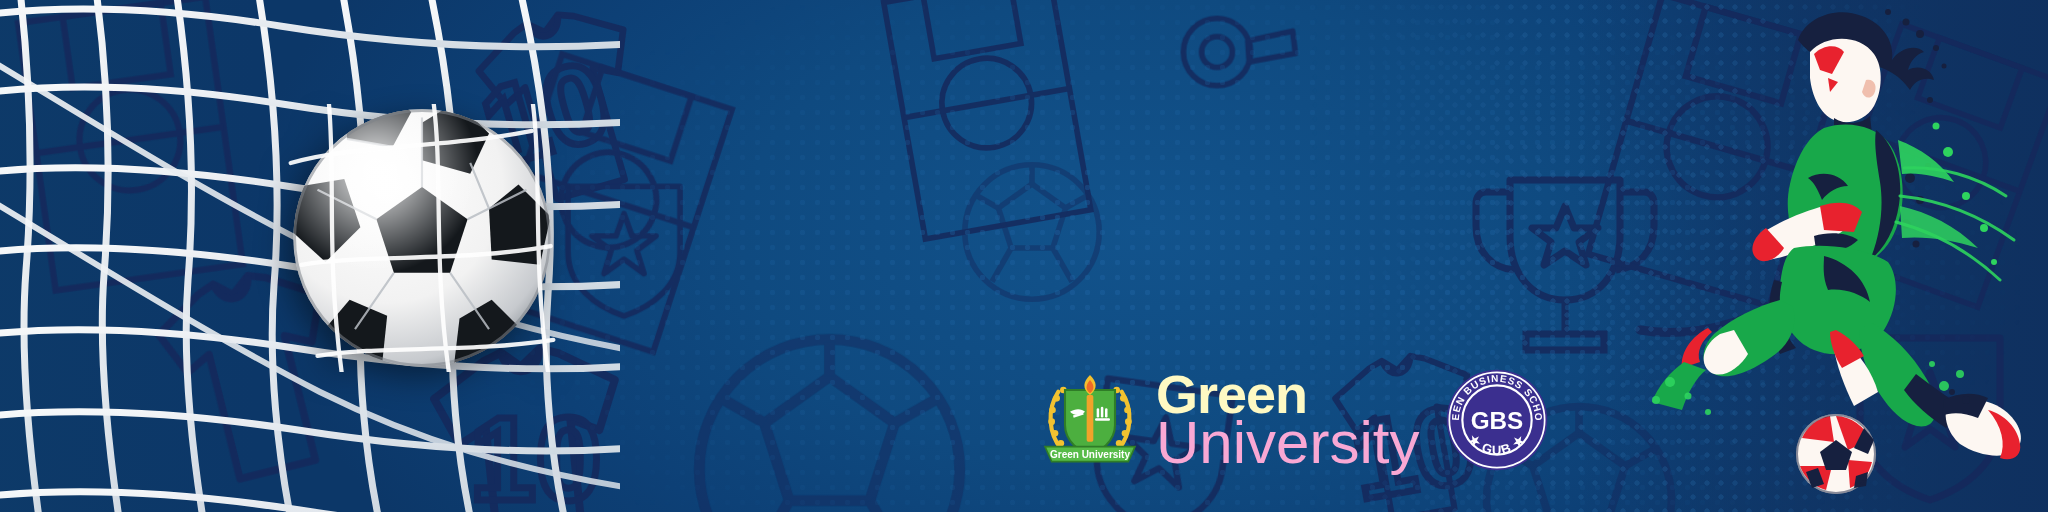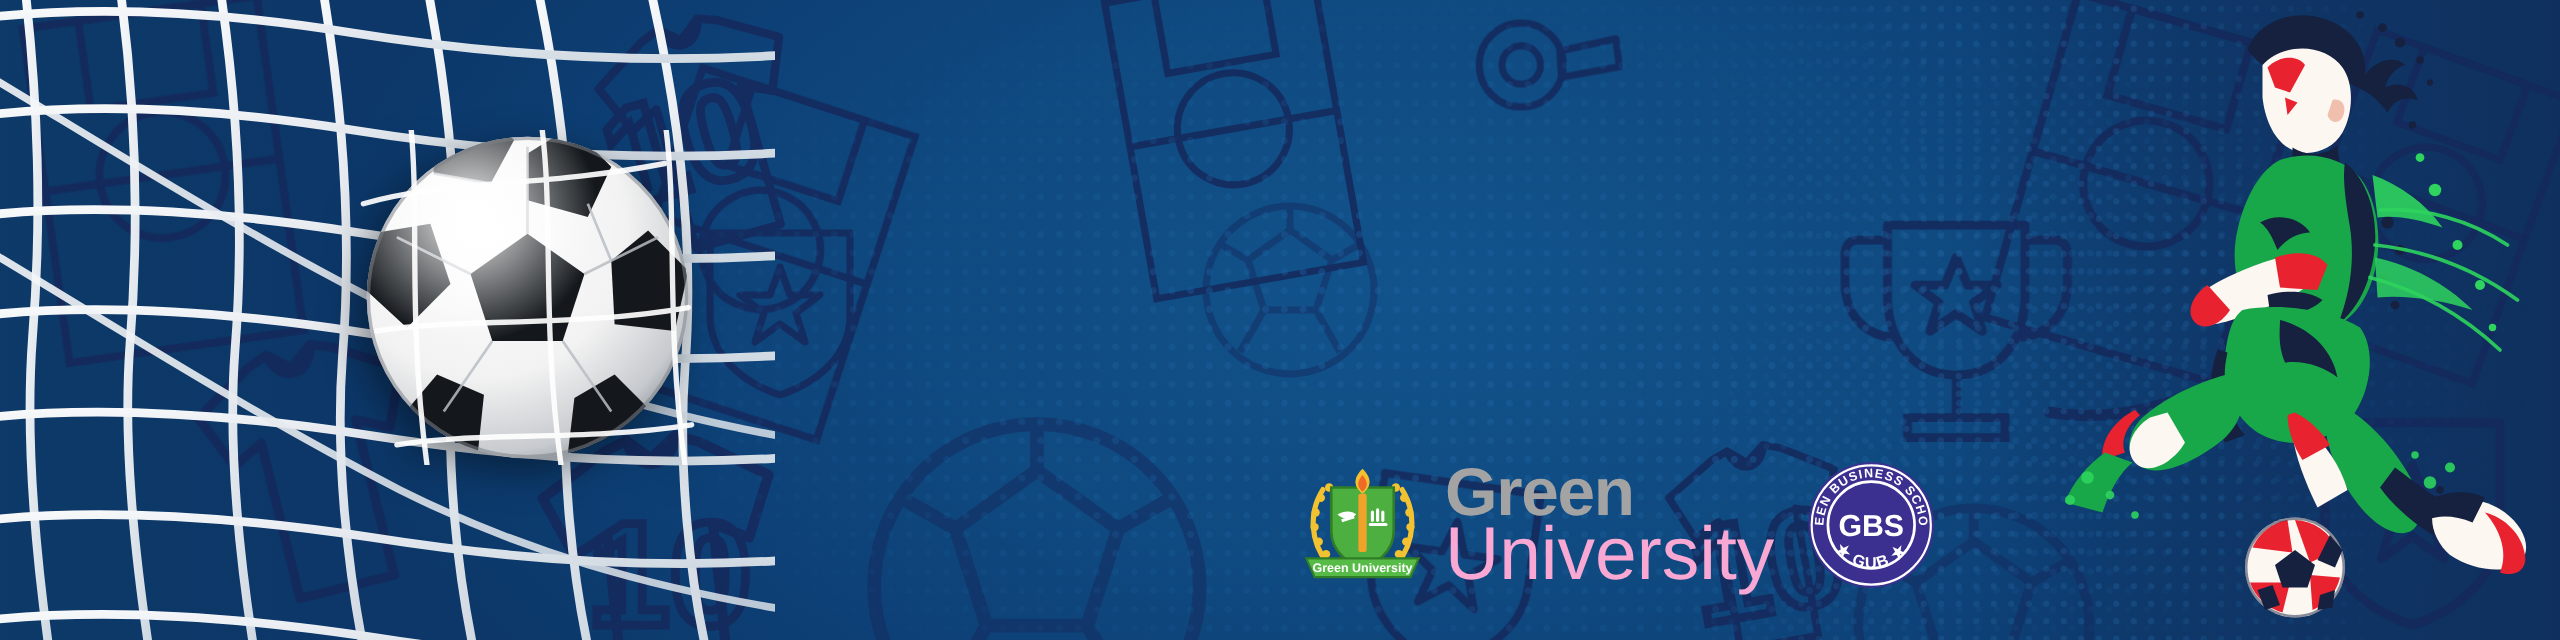--- a/index.html
+++ b/index.html
@@ -103,21 +103,21 @@
   
   .logo-row{
     position:absolute;left:1040px;top:368px;
     display:flex;align-items:center;gap:16px;z-index:7;
   }
   .gu-crest{width:100px;height:100px;flex:0 0 auto;}
   .gu-crest svg{display:block;width:100%;height:100%;}
   .gu-word{display:flex;flex-direction:column;line-height:.92;}
   .gu-green{
     font-family:"Liberation Sans",sans-serif;font-weight:700;
-    font-size:54px;color:#a3a3a3;letter-spacing:-1px;
+    font-size:54px;color:#fef9c3;letter-spacing:-1px;
   }
   .gu-univ{
     font-family:Liberation Sans, sans-serif;
     font-size:60px;color:#f9a8d4;letter-spacing:0px;margin-top:-4px;
   }
   .gbs-seal{width:104px;height:104px;flex:0 0 auto;margin-left:10px;}
   .gbs-seal svg{display:block;width:100%;height:100%;}
 
   
   .player{position:absolute;right:0;top:0;width:400px;height:512px;z-index:5;}

